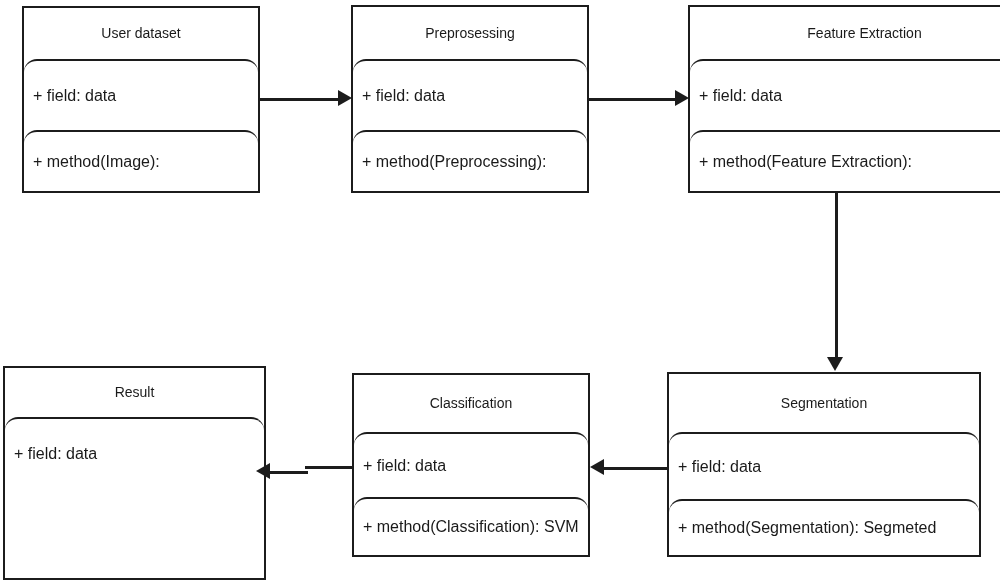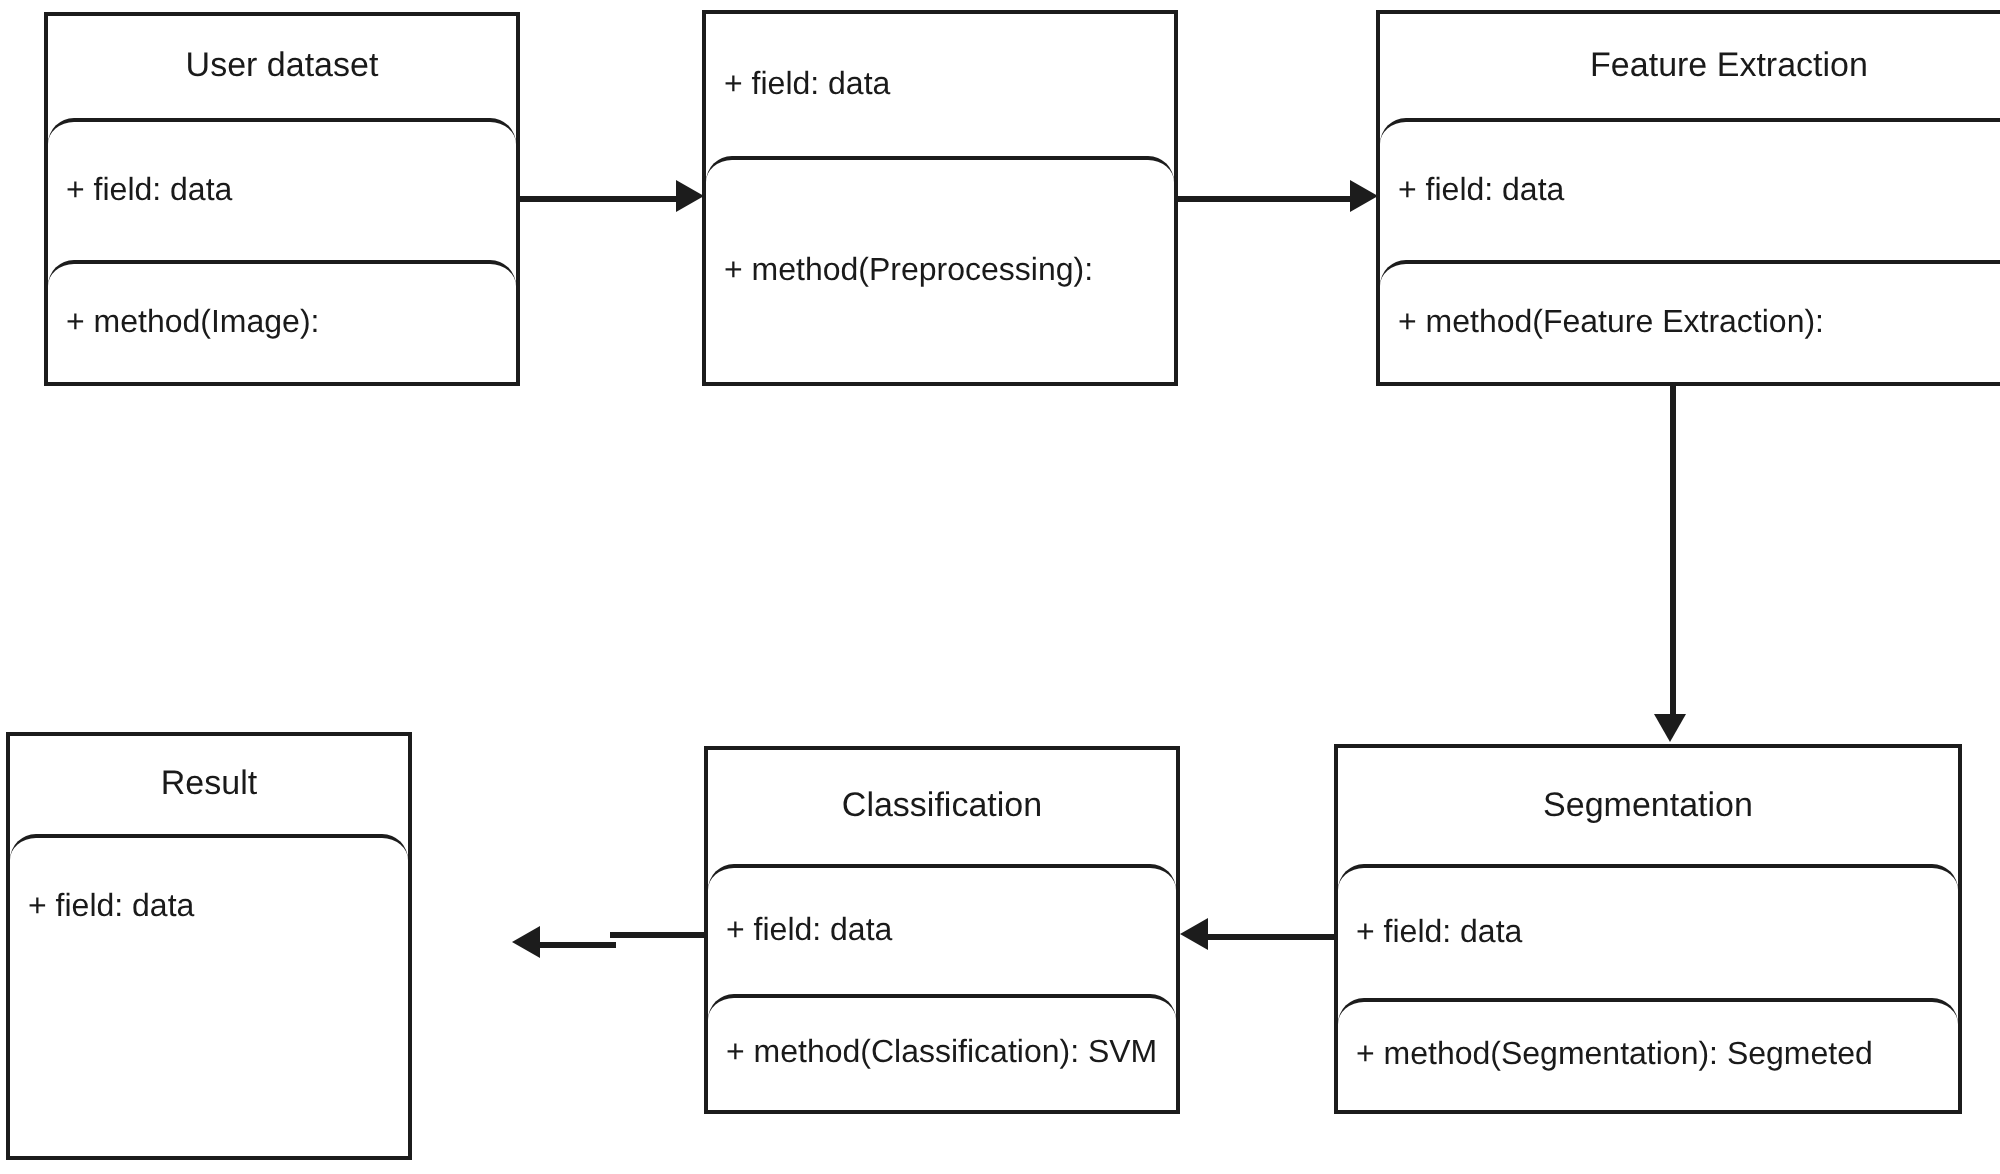--- a/index.html
+++ b/index.html
@@ -38,21 +38,21 @@
     border-top: 2px solid #1c1c1c;
     border-radius: 13px;
   }
   .uml-name {
     justify-content: center;
     text-align: center;
   }
   .uml-name .uml-text {
     width: 100%;
     text-align: center;
-    font-size: 17px;
+    font-size: 14px;
     color: #1a1a1a;
     line-height: 1.2;
   }
   .uml-attrs .uml-text,
   .uml-ops .uml-text {
     padding-left: 9px;
     padding-right: 6px;
     font-size: 16px;
     color: #1a1a1a;
     line-height: 1.25;
@@ -118,41 +118,44 @@
     </div>
     <div class="uml-compartment uml-attrs" style="height:71px;">
       <span class="uml-text">+ field: data</span>
     </div>
     <div class="uml-compartment uml-ops" style="flex:1;">
       <span class="uml-text">+ method(Image):</span>
     </div>
   </div>
 
   <div class="uml-class" style="left:351px; top:5px; width:238px; height:188px;">
+    <div class="uml-compartment uml-name" style="height:52px;">
+      <span class="uml-text">Preprosessing</span>
+    </div>
     <div class="uml-compartment uml-attrs" style="height:71px;">
       <span class="uml-text">+ field: data</span>
     </div>
     <div class="uml-compartment uml-ops" style="flex:1;">
       <span class="uml-text">+ method(Preprocessing):</span>
     </div>
   </div>
 
   <div class="uml-class" style="left:688px; top:5px; width:353px; height:188px;">
     <div class="uml-compartment uml-name" style="height:52px;">
       <span class="uml-text">Feature Extraction</span>
     </div>
     <div class="uml-compartment uml-attrs" style="height:71px;">
       <span class="uml-text">+ field: data</span>
     </div>
     <div class="uml-compartment uml-ops" style="flex:1;">
       <span class="uml-text">+ method(Feature Extraction):</span>
     </div>
   </div>
 
-  <div class="uml-class" style="left:3px; top:366px; width:203px; height:214px;">
+  <div class="uml-class" style="left:3px; top:366px; width:263px; height:214px;">
     <div class="uml-compartment uml-name" style="height:49px;">
       <span class="uml-text">Result</span>
     </div>
     <div class="uml-compartment uml-attrs" style="height:71px;">
       <span class="uml-text">+ field: data</span>
     </div>
   </div>
 
   <div class="uml-class" style="left:352px; top:373px; width:238px; height:184px;">
     <div class="uml-compartment uml-name" style="height:57px;">

